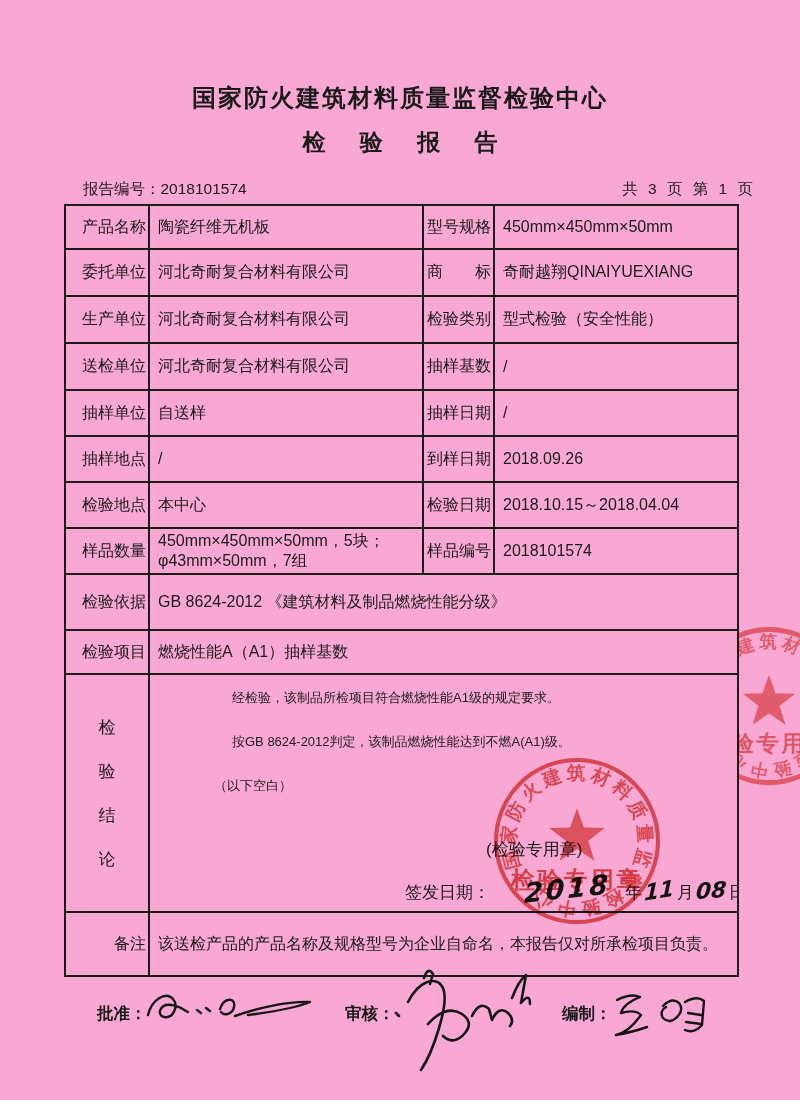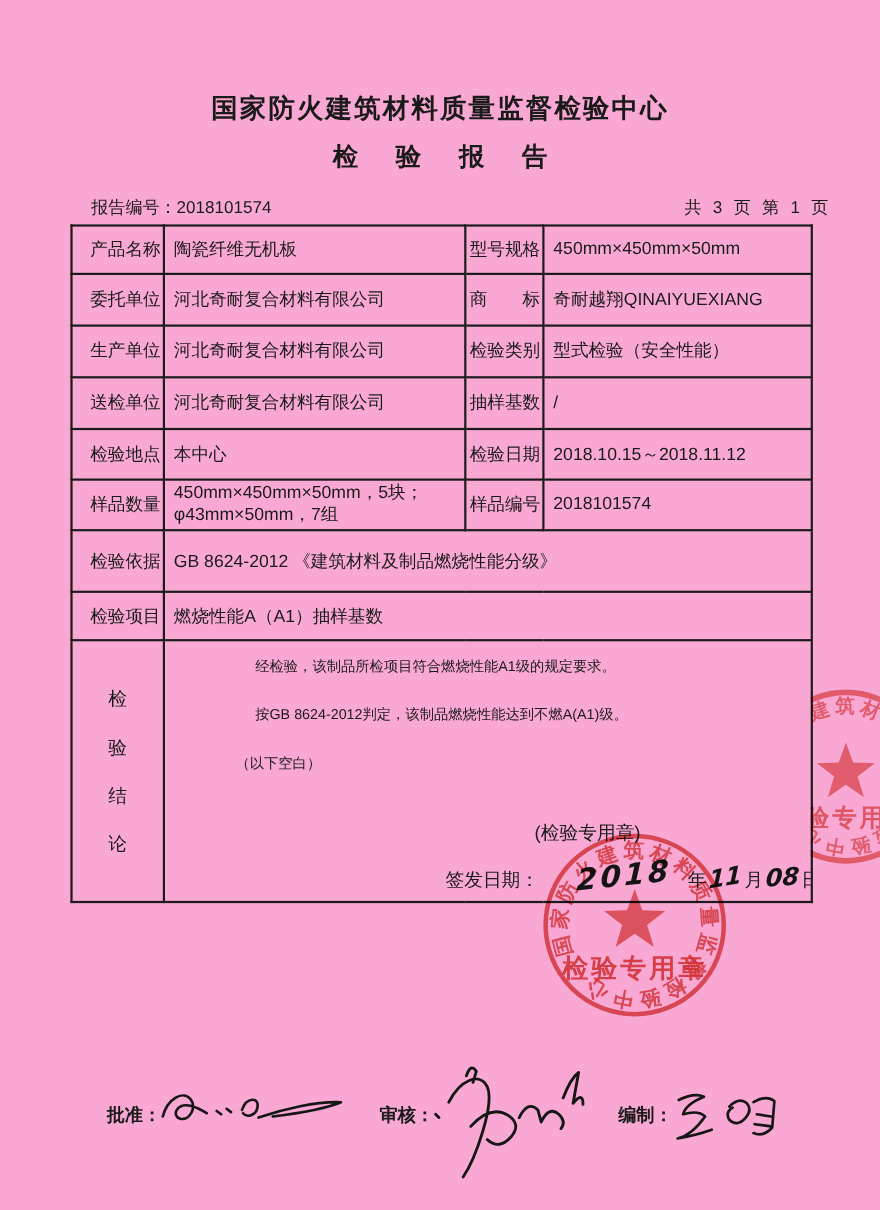--- a/index.html
+++ b/index.html
@@ -110,24 +110,36 @@
         <td class="lbl">检验类别</td>
         <td class="val">型式检验（安全性能）</td>
       </tr>
       <tr class="h47">
         <td class="lbl">送检单位</td>
         <td class="val">河北奇耐复合材料有限公司</td>
         <td class="lbl">抽样基数</td>
         <td class="val">/</td>
       </tr>
       <tr class="h46">
+        <td class="lbl">抽样单位</td>
+        <td class="val">自送样</td>
+        <td class="lbl">抽样日期</td>
+        <td class="val">/</td>
+      </tr>
+      <tr class="h46">
+        <td class="lbl">抽样地点</td>
+        <td class="val">/</td>
+        <td class="lbl">到样日期</td>
+        <td class="val">2018.09.26</td>
+      </tr>
+      <tr class="h46">
         <td class="lbl">检验地点</td>
         <td class="val">本中心</td>
         <td class="lbl">检验日期</td>
-        <td class="val">2018.10.15～2018.11.12</td>
+        <td class="val">2018.10.15～2018.04.04</td>
       </tr>
       <tr class="h46">
         <td class="lbl">样品数量</td>
         <td class="val small-val">450mm×450mm×50mm，5块；φ43mm×50mm，7组</td>
         <td class="lbl">样品编号</td>
         <td class="val">2018101574</td>
       </tr>
       <tr class="h56">
         <td class="lbl">检验依据</td>
         <td class="val" colspan="3">GB 8624-2012 《建筑材料及制品燃烧性能分级》</td>
@@ -148,20 +160,24 @@
         <td class="conc" colspan="3">
           <p class="cl1">经检验，该制品所检项目符合燃烧性能A1级的规定要求。</p>
           <p class="cl2">按GB 8624-2012判定，该制品燃烧性能达到不燃A(A1)级。</p>
           <p class="cl3">（以下空白）</p>
           <div class="stamp-note">(检验专用章)</div>
           <div class="issue-line">
             <span>签发日期：</span><span class="gap1"></span><span class="hand hand-year">2018</span><span>年</span><span class="hand hand-month">11</span><span>月</span><span class="hand hand-day">08</span><span>日</span>
           </div>
         </td>
       </tr>
+      <tr class="h64">
+        <td class="lbl">备注</td>
+        <td class="val" colspan="3">该送检产品的产品名称及规格型号为企业自命名，本报告仅对所承检项目负责。</td>
+      </tr>
     </tbody>
   </table>
 
   <svg class="stamp big-stamp" viewBox="0 0 200 200">
     <g fill="none" stroke="#d6493f" opacity="0.82">
       <circle cx="100" cy="100" r="89" stroke-width="4.5"></circle>
     </g>
     <defs>
       <path id="ringA" d="M100,100 m-68,0 a68,68 0 1,1 136,0 a68,68 0 1,1 -136,0"></path>
     </defs>

